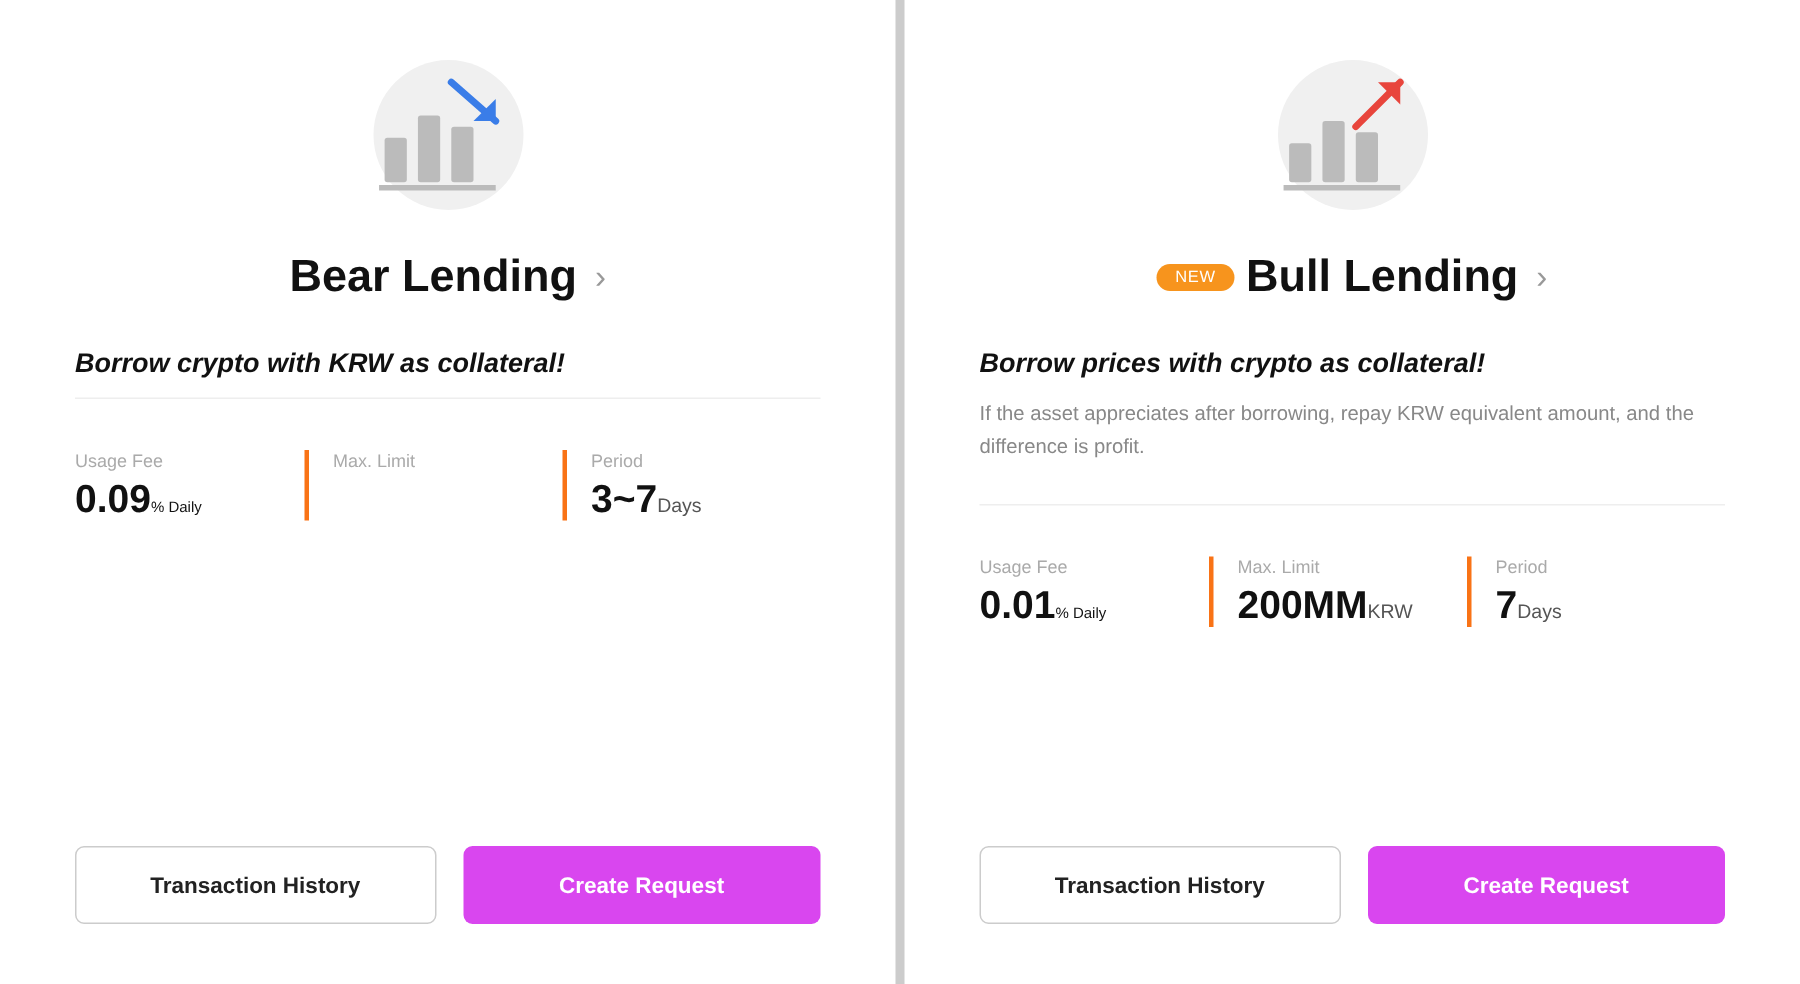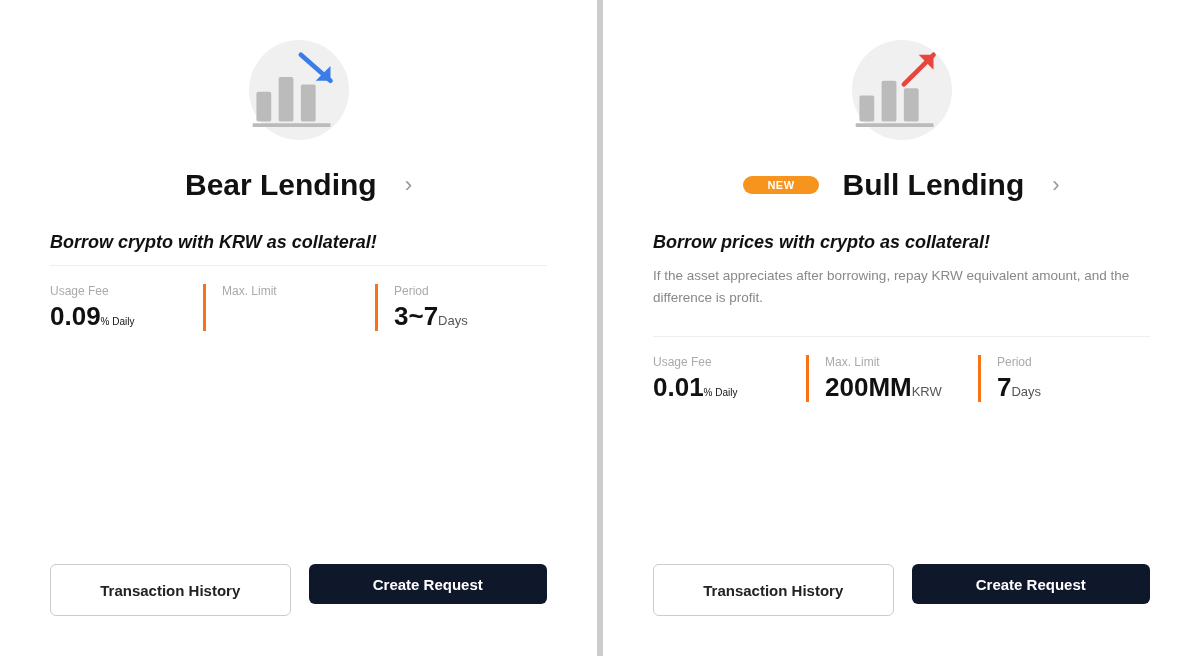--- a/index.html
+++ b/index.html
@@ -35,42 +35,42 @@
       background: #f0f0f0;
       display: flex;
       align-items: center;
       justify-content: center;
       margin-bottom: 28px;
     }
 
     .product-title {
       display: flex;
       align-items: center;
-      gap: 24px;
+      gap: 8px;
       margin-bottom: 30px;
     }
 
     .product-title h2 {
       font-size: 30px;
       font-weight: 600;
       color: #111;
     }
 
     .product-title .chevron {
       color: #999;
       font-size: 22px;
       margin-left: 4px;
     }
 
     .new-badge {
       background: #f7941d;
       color: #fff;
       font-size: 11px;
-      font-weight: 700;
-      padding: 3px 24px;
+      font-weight: 400;
+      padding: 3px 12px;
       border-radius: 12px;
       letter-spacing: 0.5px;
     }
 
     .description-title {
       font-size: 18px;
       font-weight: 700;
       color: #111;
       margin-bottom: 12px;
       width: 100%;
@@ -85,21 +85,21 @@
       width: 100%;
       text-align: left;
       margin-bottom: 28px;
     }
 
     .stats-row {
       display: flex;
       width: 100%;
       gap: 0;
       border-top: 1px solid #eee;
-      padding-top: 18px;
+      padding-top: 34px;
     }
 
     .stat-item {
       flex: 1;
       padding-right: 16px;
     }
 
     .stat-item + .stat-item {
       border-left: 3px solid #f97316;
       padding-left: 16px;
@@ -146,23 +146,23 @@
       font-weight: 600;
       color: #222;
       cursor: pointer;
       display: flex;
       align-items: center;
       justify-content: center;
     }
 
     .btn-create {
       flex: 1;
-      height: 40px;
+      height: 52px;
       border: none;
-      background: #0f172a;
+      background: #d946ef;
       border-radius: 6px;
       font-size: 15px;
       font-weight: 700;
       color: #fff;
       cursor: pointer;
       display: flex;
       align-items: center;
       justify-content: center;
     }
   </style>

